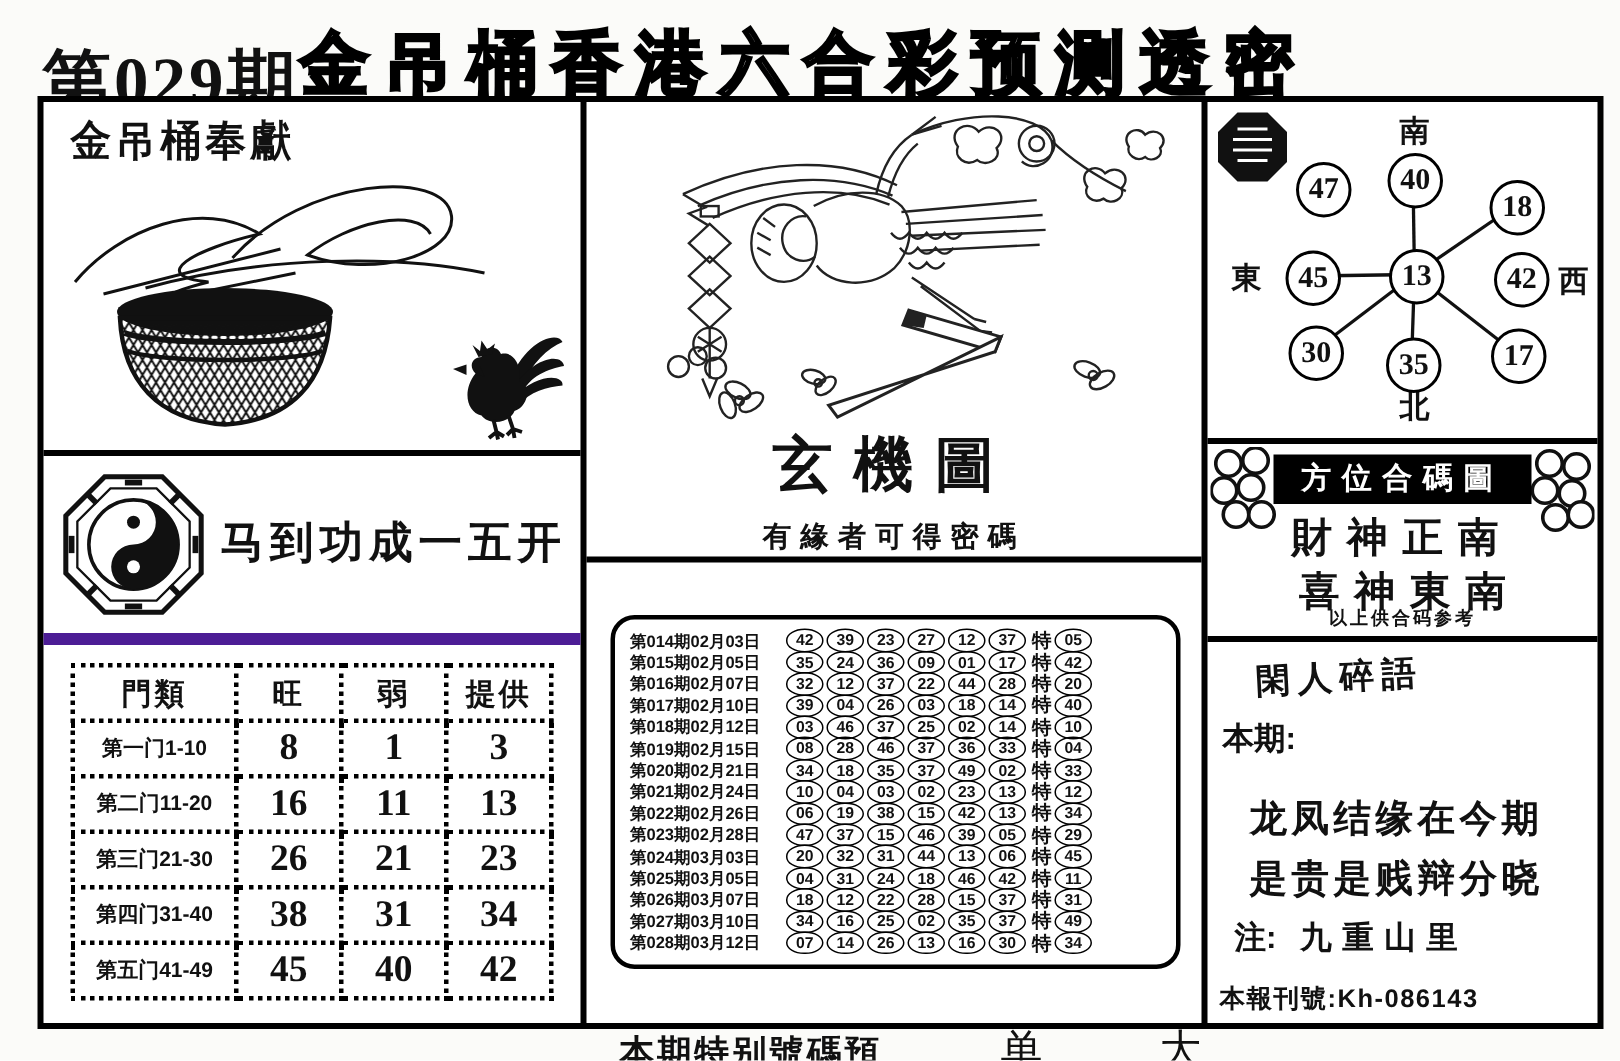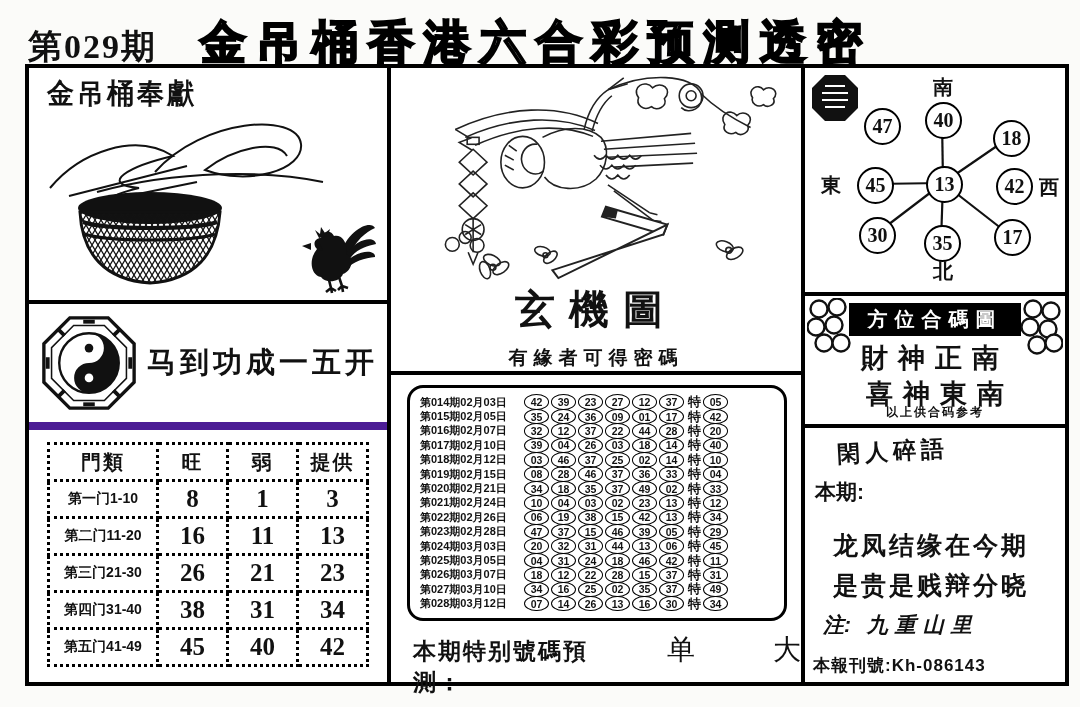--- a/index.html
+++ b/index.html
@@ -1,32 +1,32 @@
 <!DOCTYPE html>
 <html><head>
 <meta charset="utf-8">
 <style>
   html,body{margin:0;padding:0;}
   body{
     width:1080px;height:707px;background:#fbfbf9;color:#111;
     font-family:"Liberation Sans",sans-serif;position:relative;overflow:hidden;
   }
   .page-title-row{position:absolute;top:10px;left:0;width:1080px;height:54px;}
-  .issue{position:absolute;left:28px;top:14px;font-size:34px;font-weight:bold;
+  .issue{position:absolute;left:28px;top:14px;font-size:46px;font-weight:bold;
     font-family:"Liberation Serif",serif;letter-spacing:2px;}
   .main-title{
     position:absolute;left:200px;top:2px;font-size:46px;font-weight:bold;
     letter-spacing:10px;color:#fff;-webkit-text-stroke:2.2px #000;
     text-shadow:0 0 1px #000;font-family:"Liberation Sans",sans-serif;white-space:nowrap;
   }
   .frame{position:absolute;left:25px;top:64px;width:1036px;height:614px;
     border:4px solid #000;display:flex;background:#fff;}
   .col{display:flex;flex-direction:column;}
   .col-left{width:358px;border-right:4px solid #000;}
-  .col-mid{width:410px;border-right:4px solid #000;}
+  .col-mid{width:410px;border-right:4px solid #000;gap:25px;}
   .col-right{flex:1;}
 
   
   .l-top{height:232px;border-bottom:4px solid #000;position:relative;}
   .tribute-title{position:absolute;left:18px;top:8px;font-size:27px;font-weight:bold;
     letter-spacing:3px;transform:scaleY(1.05);}
   .bucket-svg{position:absolute;left:6px;top:42px;}
   .rooster-svg{position:absolute;right:10px;bottom:6px;}
   .l-mid{height:118px;border-bottom:8px solid #4c1d95;display:flex;align-items:center;}
   .bagua-svg{margin-left:12px;flex:0 0 auto;}
@@ -77,21 +77,21 @@
     font-size:27px;letter-spacing:10px;font-weight:600;}
   .fw1{top:44px;} .fw2{top:80px;padding-left:10px;}
   .fw-note{position:absolute;left:0;right:0;bottom:3px;font-size:12px;font-weight:bold;letter-spacing:2px;}
   .r-bot{flex:1;position:relative;}
   .gossip-title{position:absolute;left:32px;top:8px;font-size:23px;font-family:"Liberation Serif",serif;
     letter-spacing:5px;transform:rotate(-3deg);font-weight:600;}
   .gossip-label{position:absolute;left:10px;top:50px;font-size:21px;font-weight:bold;}
   .gossip-line{position:absolute;left:28px;font-size:25px;font-weight:bold;
     font-family:"Liberation Serif",serif;letter-spacing:3px;white-space:nowrap;margin-top:11px;}
   .g1{top:90px;} .g2{top:130px;}
-  .gossip-note{position:absolute;left:18px;top:183px;font-size:21px;font-style:italic;}
+  .gossip-note{position:absolute;left:18px;top:183px;font-size:21px;}
   .gossip-note .nl{font-weight:bold;}
   .gossip-note .nt{font-family:"Liberation Serif",serif;letter-spacing:7px;margin-left:10px;font-weight:600;}
   .serial{position:absolute;left:8px;bottom:5px;font-size:17px;font-weight:bold;letter-spacing:1px;}
 </style>
 </head>
 <body>
 
 <div class="page-title-row">
   <div class="issue">第029期</div>
   <div class="main-title">金吊桶香港六合彩预测透密</div>

